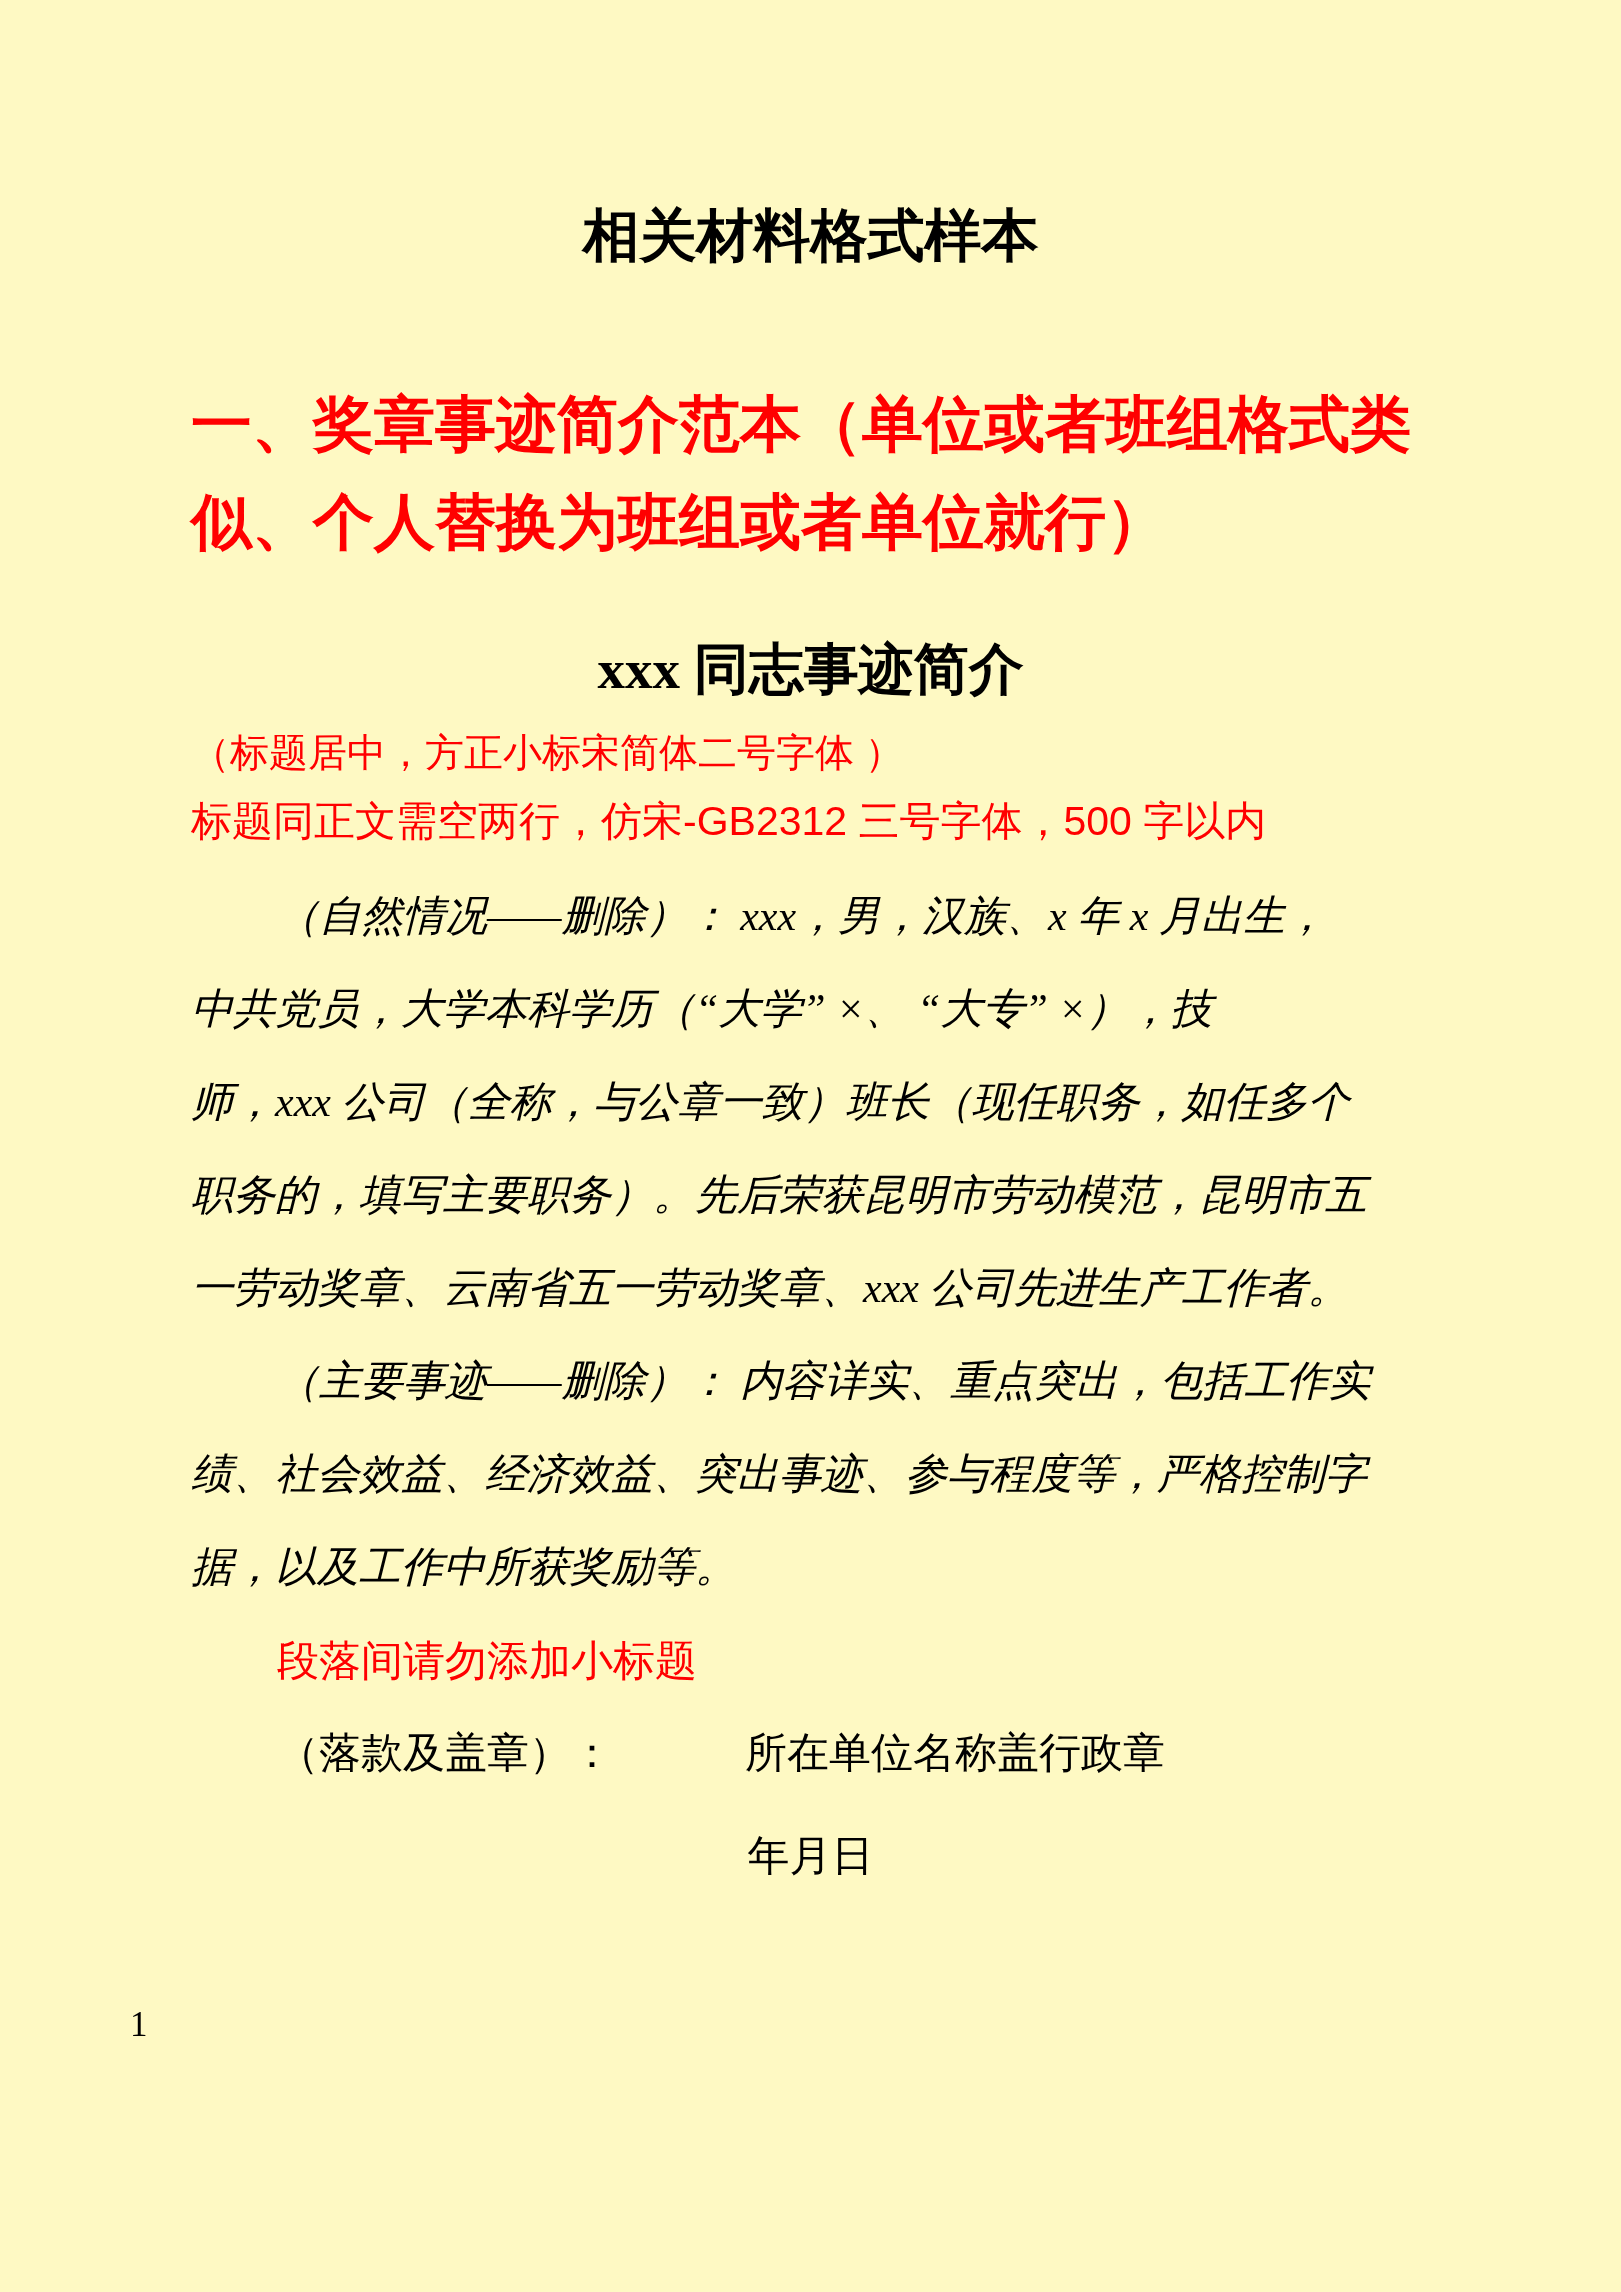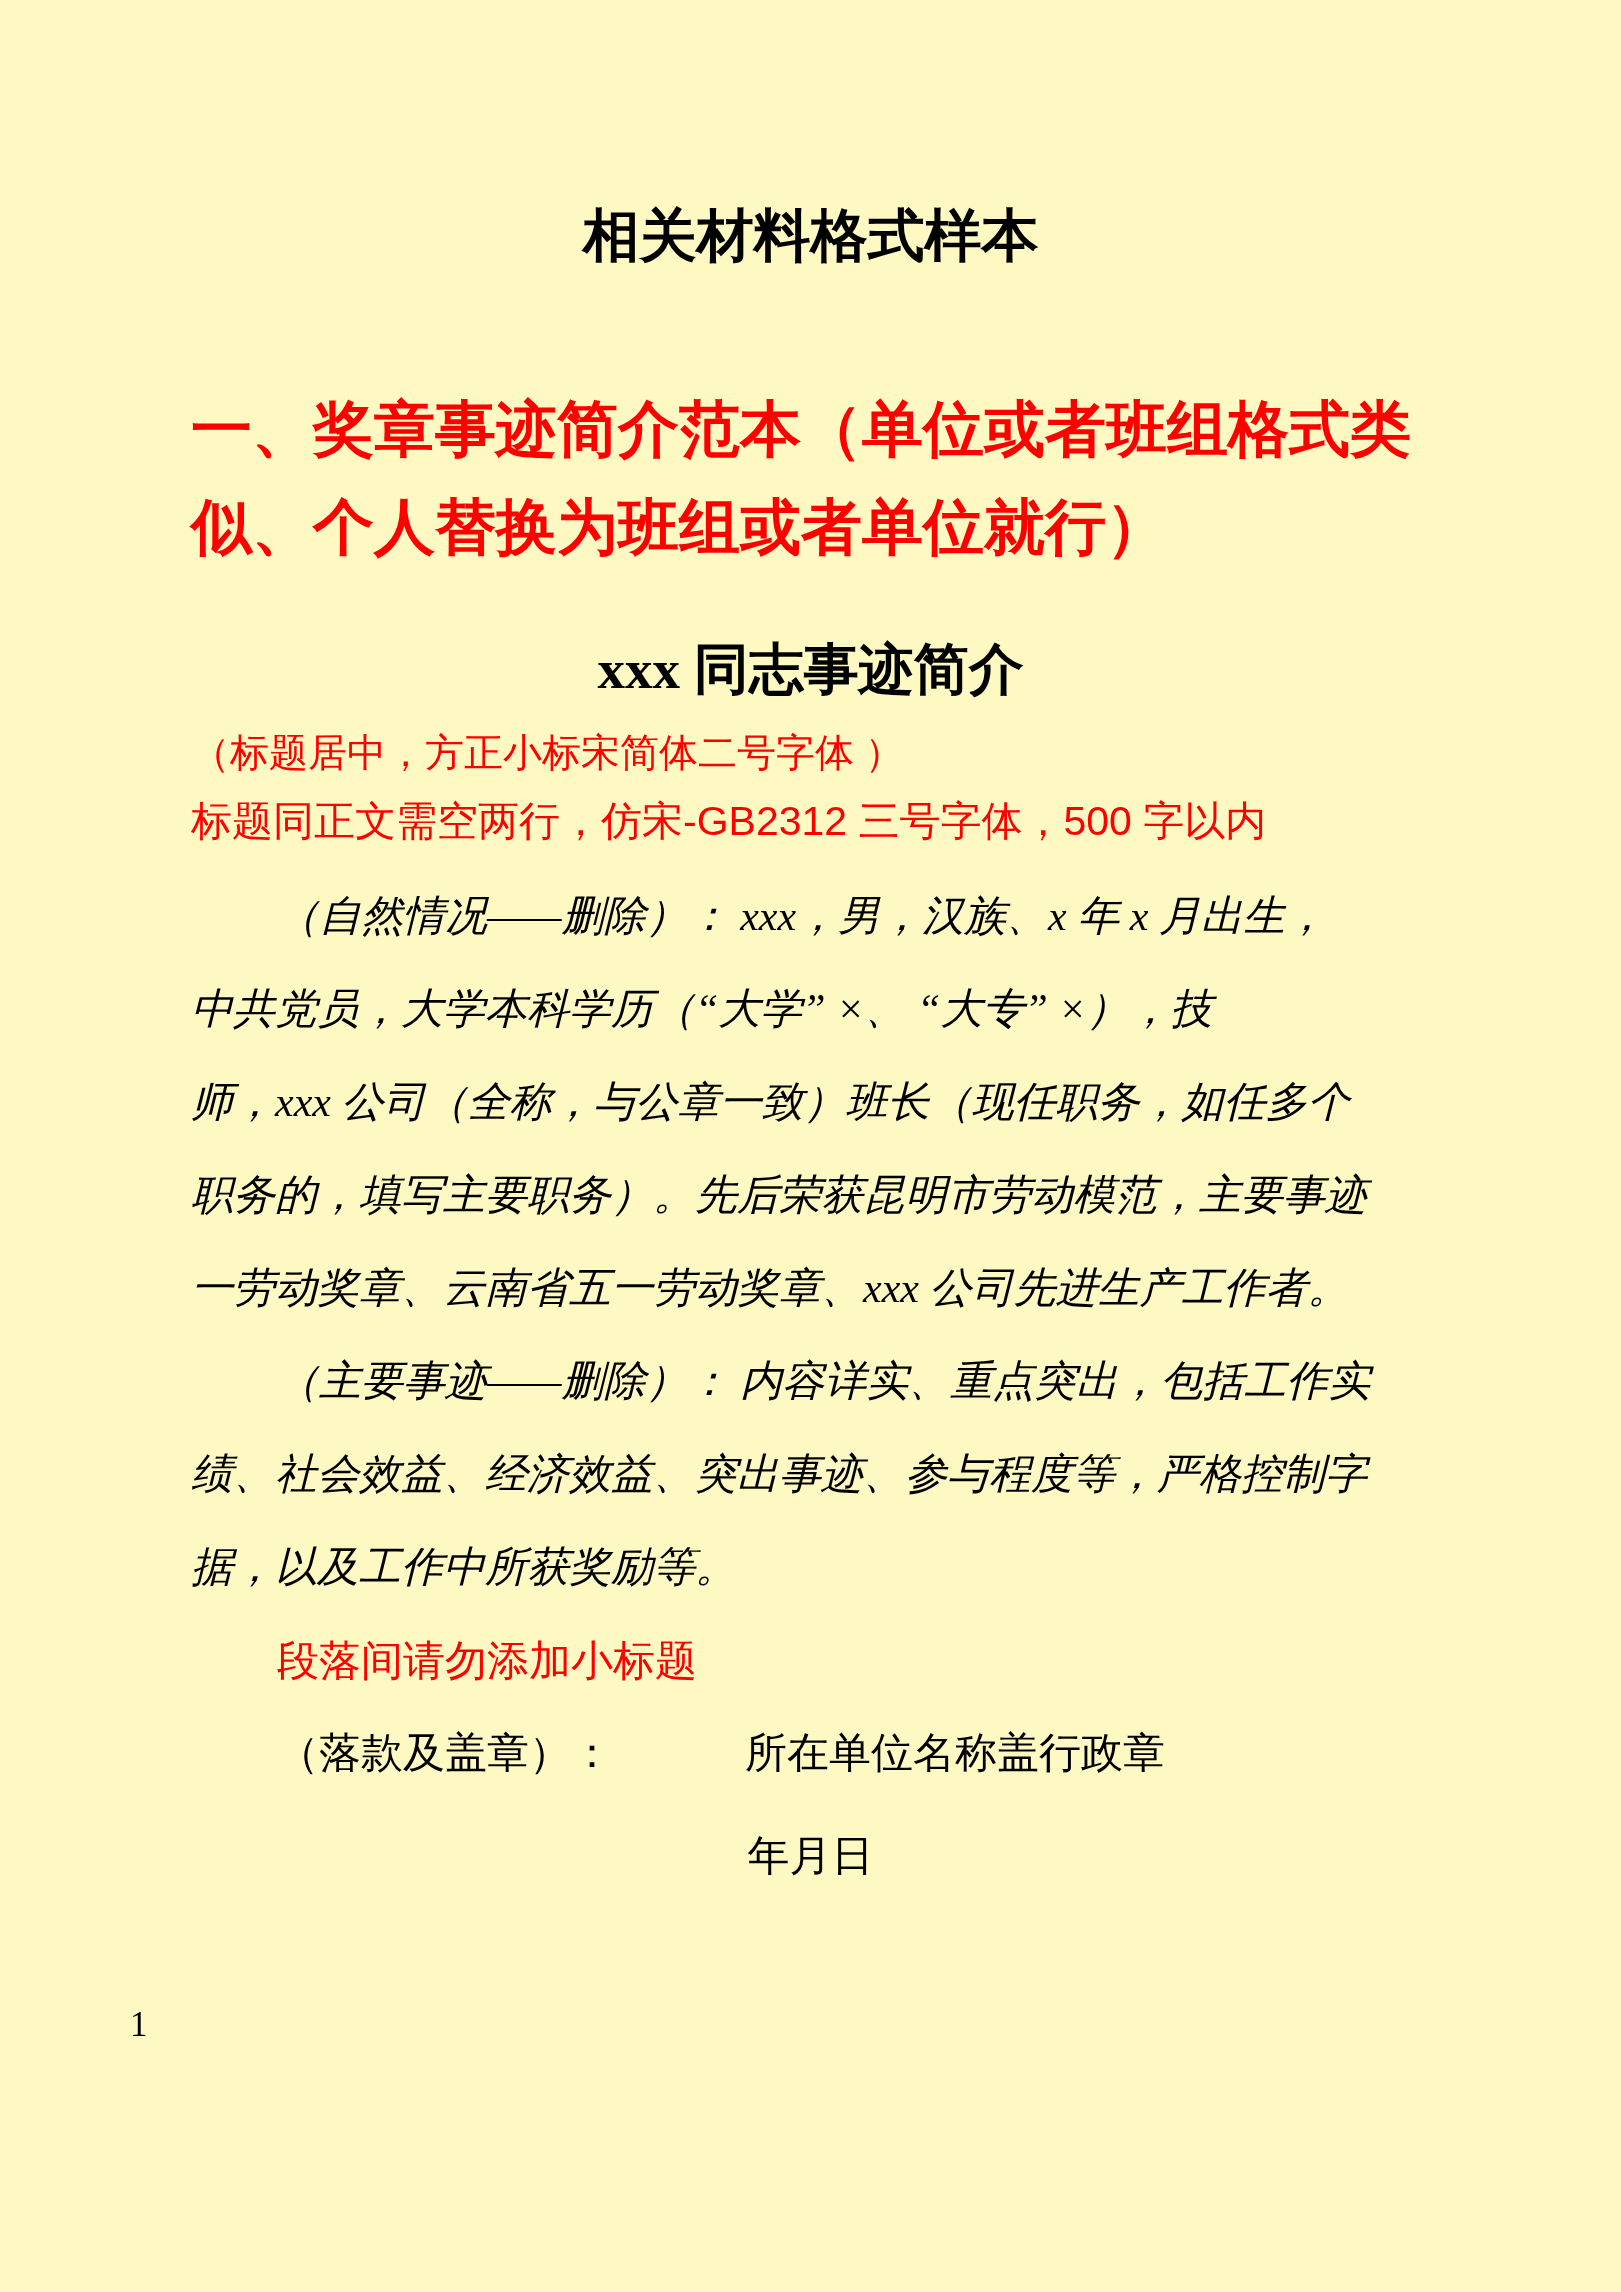--- a/index.html
+++ b/index.html
@@ -16,21 +16,21 @@
   .line{white-space:nowrap;}
   .doc-title{
     margin-top:198px;
     font-family:"Liberation Sans",sans-serif;
     font-weight:700;
     font-size:57px;line-height:1.3;
     text-align:center;
   }
   .section-heading{
     margin-top:108px;
-    font-family:Liberation Sans, sans-serif;
+    font-family:Liberation Mono, monospace;
     font-weight:700;
     font-size:61px;line-height:98px;
     color:#ff0000;
   }
   .sample-title{
     margin-top:55px;
     font-family:"Liberation Serif",serif;
     font-weight:600;
     font-size:55px;line-height:78px;
     text-align:center;
@@ -92,21 +92,21 @@
     <div class="sample-title line">xxx 同志事迹简介</div>
 
     <div class="title-note line">（标题居中，方正小标宋简体二号字体 ）</div>
 
     <div class="format-note line">标题同正文需空两行，仿宋-GB2312 三号字体，500 字以内</div>
 
     <div class="body-text">
       <div class="line indent">（自然情况——删除）： xxx，男，汉族、x 年 x 月出生，</div>
       <div class="line">中共党员，大学本科学历（“大学” ×、 “大专” ×），技</div>
       <div class="line">师，xxx 公司（全称，与公章一致）班长（现任职务，如任多个</div>
-      <div class="line">职务的，填写主要职务）。先后荣获昆明市劳动模范，主要事迹</div>
+      <div class="line">职务的，填写主要职务）。先后荣获昆明市劳动模范，昆明市五</div>
       <div class="line">一劳动奖章、云南省五一劳动奖章、xxx 公司先进生产工作者。</div>
     </div>
 
     <div class="body-text" style="margin-top:0">
       <div class="line indent">（主要事迹——删除）： 内容详实、重点突出，包括工作实</div>
       <div class="line">绩、社会效益、经济效益、突出事迹、参与程度等，严格控制字</div>
       <div class="line">据，以及工作中所获奖励等。</div>
     </div>
 
     <div class="no-subtitle-note line">段落间请勿添加小标题</div>

